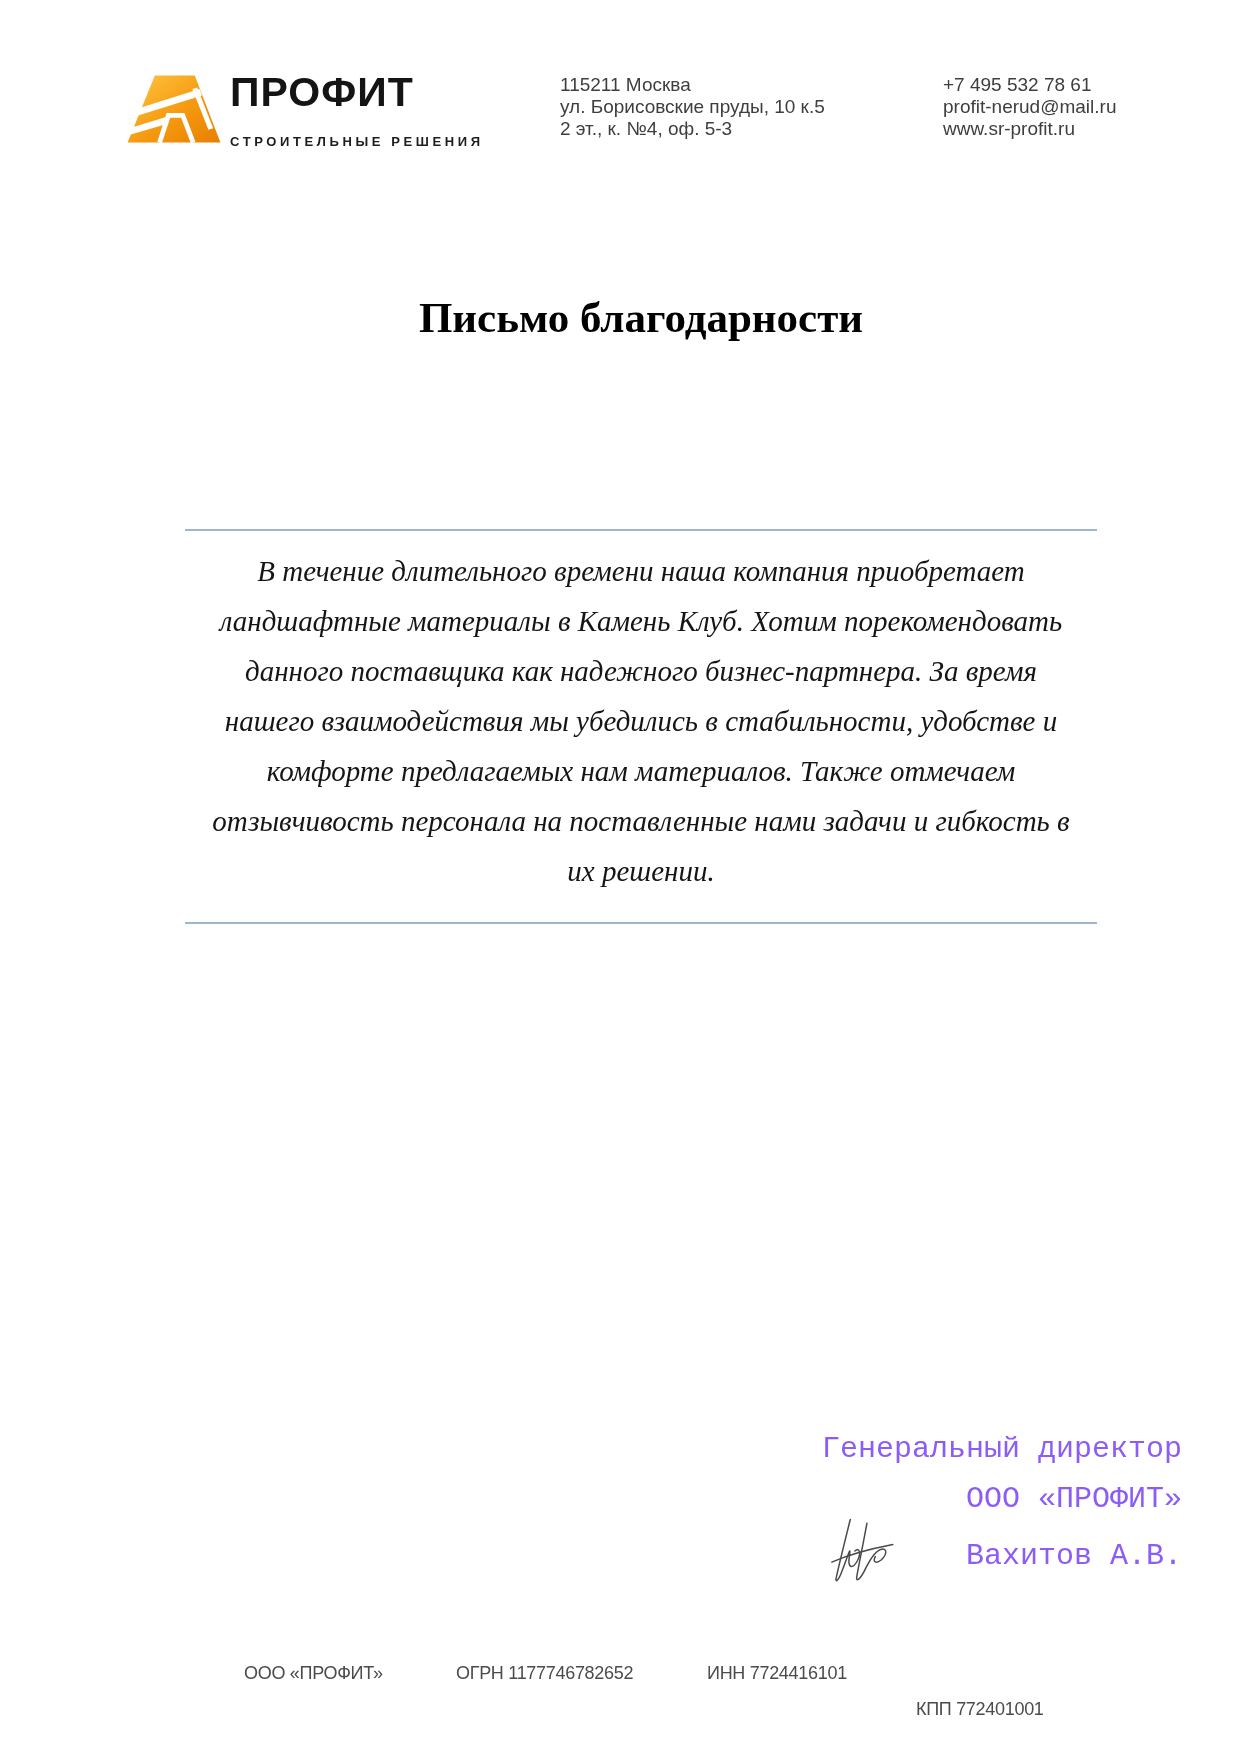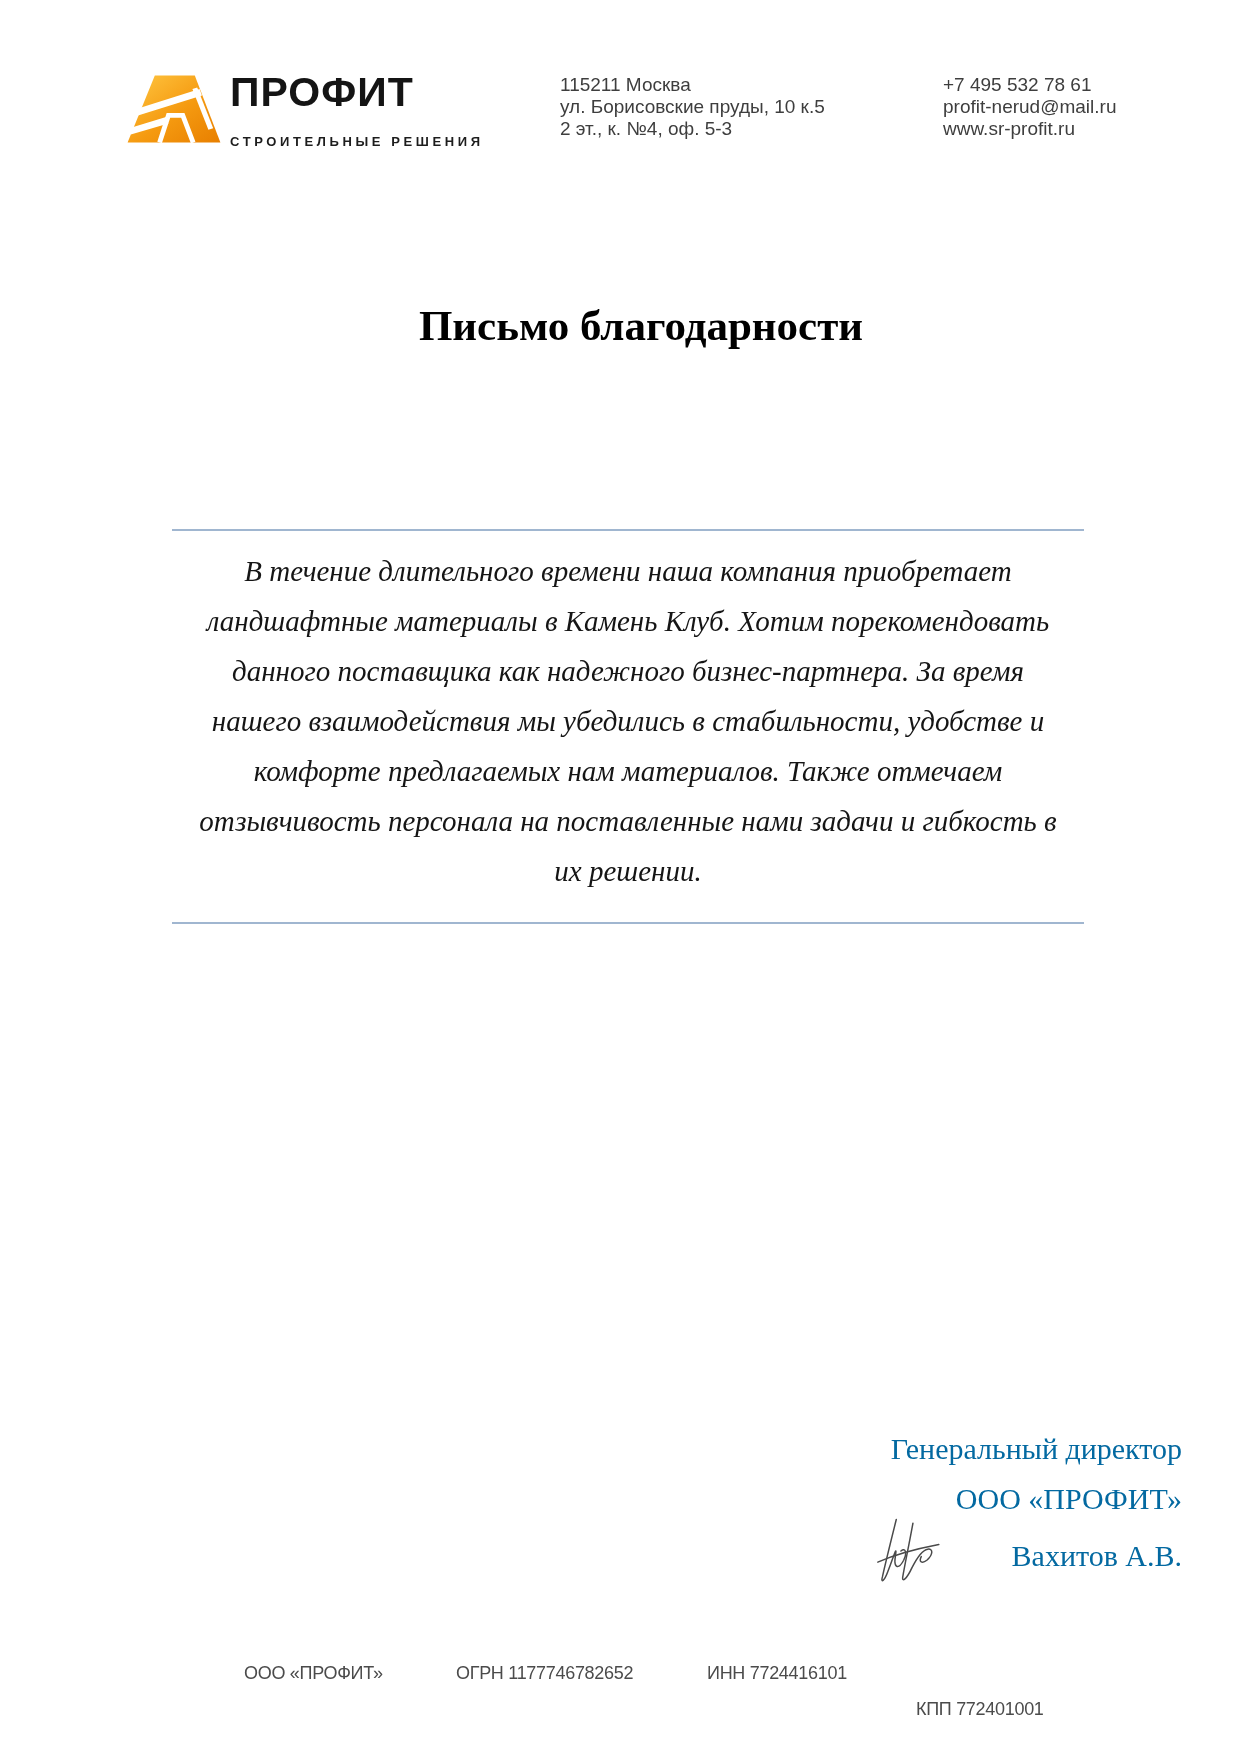--- a/index.html
+++ b/index.html
@@ -31,45 +31,44 @@
   }
   .addr-col { left: 560px; top: 74px; }
   .phone-col { left: 943px; top: 74px; }
 
   
   .doc-title-wrap { left: 185px; top: 292px; width: 912px; text-align: center; }
   .doc-title {
     font-family: "Liberation Serif", serif;
     font-size: 43px; font-weight: 700; color: #000;
     line-height: 52px;
-    margin-top: 8px;
   }
 
   
   .body-block {
-    left: 172px; top: 529px; width: 912px; height: 395px;
+    left: 185px; top: 529px; width: 912px; height: 395px;
     box-sizing: border-box;
     border-top: 2px solid #a0b6d0;
     border-bottom: 2px solid #a0b6d0;
     padding-top: 15px;
   }
   .body-line {
     font-family: "Liberation Serif", serif;
     font-style: italic;
     font-size: 29px; line-height: 50px;
     color: #151515;
     text-align: center;
     white-space: nowrap;
   }
 
   
   .sign-block { right: 59px; top: 1424px; text-align: right; }
   .sign-line {
-    font-family: Liberation Serif, serif;
-    font-size: 30px; color: #0369a1; line-height: 50px;
+    font-family: Liberation Mono, monospace;
+    font-size: 30px; color: #8b5cf6; line-height: 50px;
     white-space: nowrap;
     text-align: right;
   }
   .sign-row { display: flex; align-items: center; justify-content: flex-end; gap: 34px; }
   .sign-scribble { width: 88px; height: 74px; margin-right: 22px; margin-top: -10px; }
 
   
   .footer-item {
     top: 1663px;
     font-size: 18px; color: #4b4b4b; letter-spacing: -0.3px;

